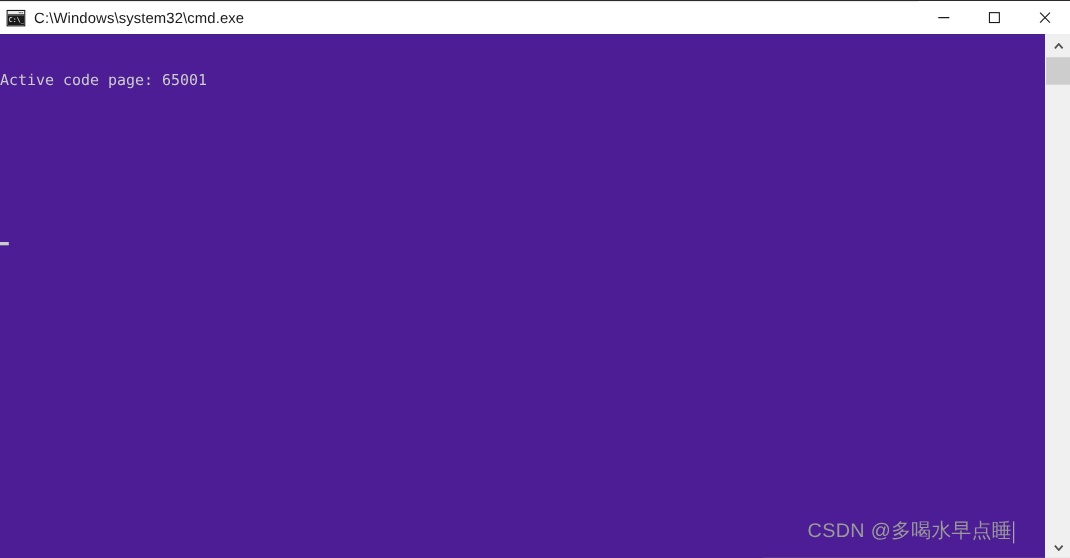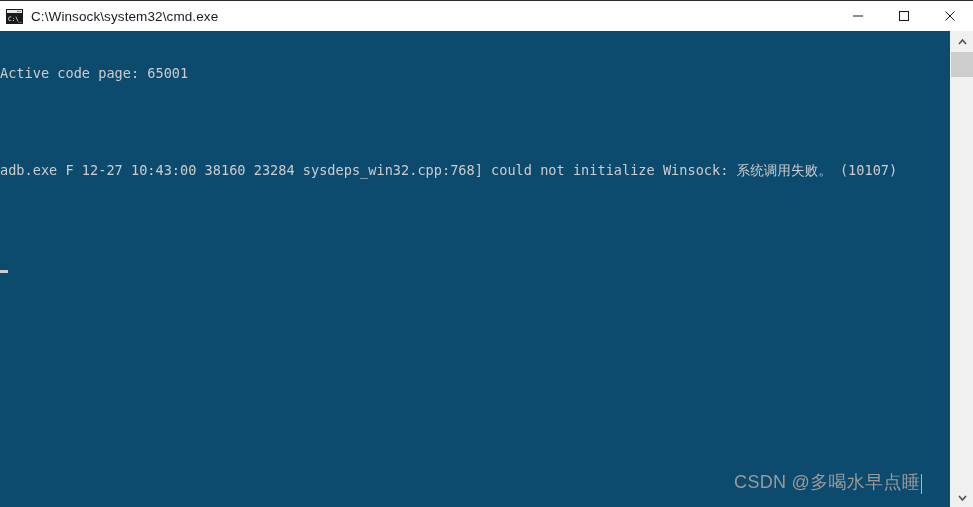--- a/index.html
+++ b/index.html
@@ -106,21 +106,21 @@
   }
   .winbtn svg { display: block; }
 
   
   #console {
     position: absolute;
     left: 0;
     top: 30px;
     width: 950px;
     height: 477px;
-    background: #0c4a6e;
+    background: #4c1d95;
     overflow: hidden;
   }
 
   #console-text {
     font-family: "DejaVu Sans Mono", "Liberation Mono", monospace;
     font-size: 13.6px;
     line-height: 16.3px;
     color: #cccccc;
     white-space: pre;
     padding-top: 1px;
@@ -200,21 +200,21 @@
 <body>
 
 <div id="window">
 
   <div id="titlebar">
     <div id="app-icon">
       <div class="icon-titlestrip"></div>
       <div class="icon-dots">•••</div>
       <div class="icon-body">C:\_</div>
     </div>
-    <div id="title-text">C:\Winsock\system32\cmd.exe</div>
+    <div id="title-text">C:\Windows\system32\cmd.exe</div>
 
     <div id="window-controls">
       <div class="winbtn">
         <svg width="12" height="12" viewBox="0 0 12 12">
           <line x1="1" y1="6" x2="11" y2="6" stroke="#1a1a1a" stroke-width="1"></line>
         </svg>
       </div>
       <div class="winbtn">
         <svg width="12" height="12" viewBox="0 0 12 12">
           <rect x="1.5" y="1.5" width="9" height="9" fill="none" stroke="#1a1a1a" stroke-width="1"></rect>
@@ -226,21 +226,20 @@
           <line x1="10.5" y1="1.5" x2="1.5" y2="10.5" stroke="#1a1a1a" stroke-width="1"></line>
         </svg>
       </div>
     </div>
   </div>
 
   <div id="console">
     <div id="console-text">
       <div class="line">Active code page: 65001</div>
       <div class="blank"></div>
-      <div class="line">adb.exe F 12-27 10:43:00 38160 23284 sysdeps_win32.cpp:768] could not initialize Winsock: 系统调用失败。 (10107)</div>
       <div class="blank"></div>
       <div class="line"><span class="cursor-block"></span></div>
     </div>
 
     <div id="watermark">
       <span>CSDN @多喝水早点睡</span>
       <span id="watermark-caret"></span>
     </div>
   </div>
 

